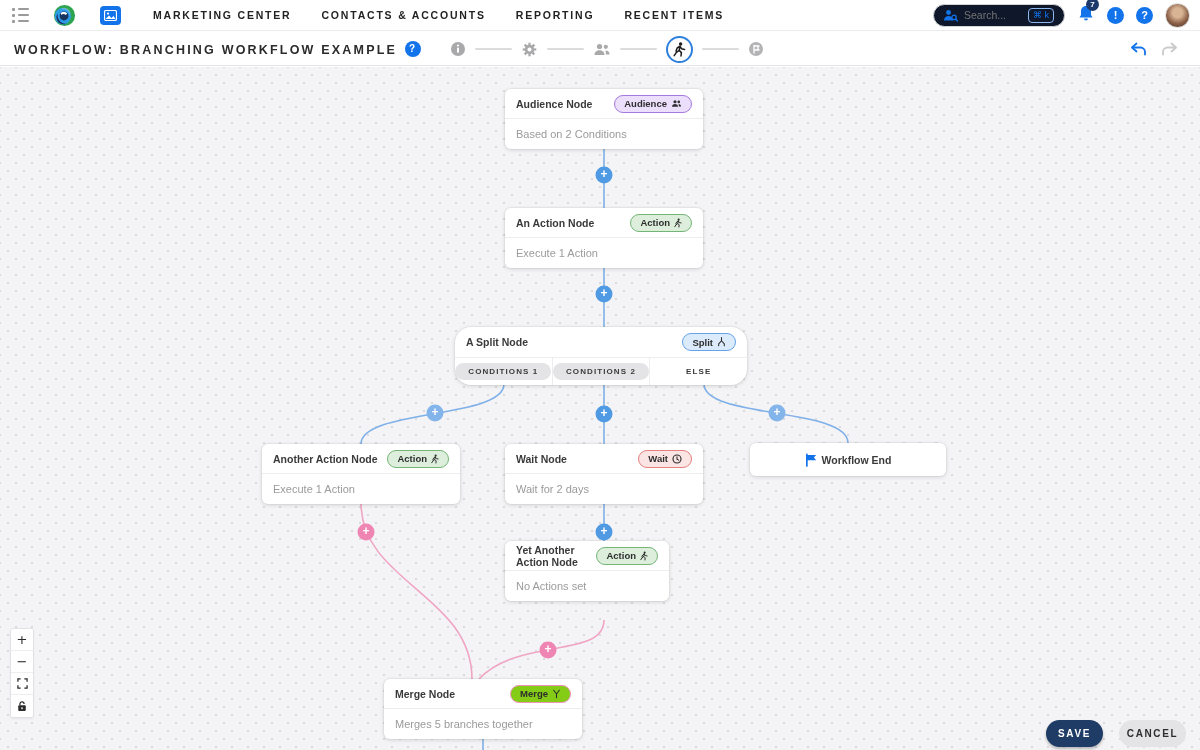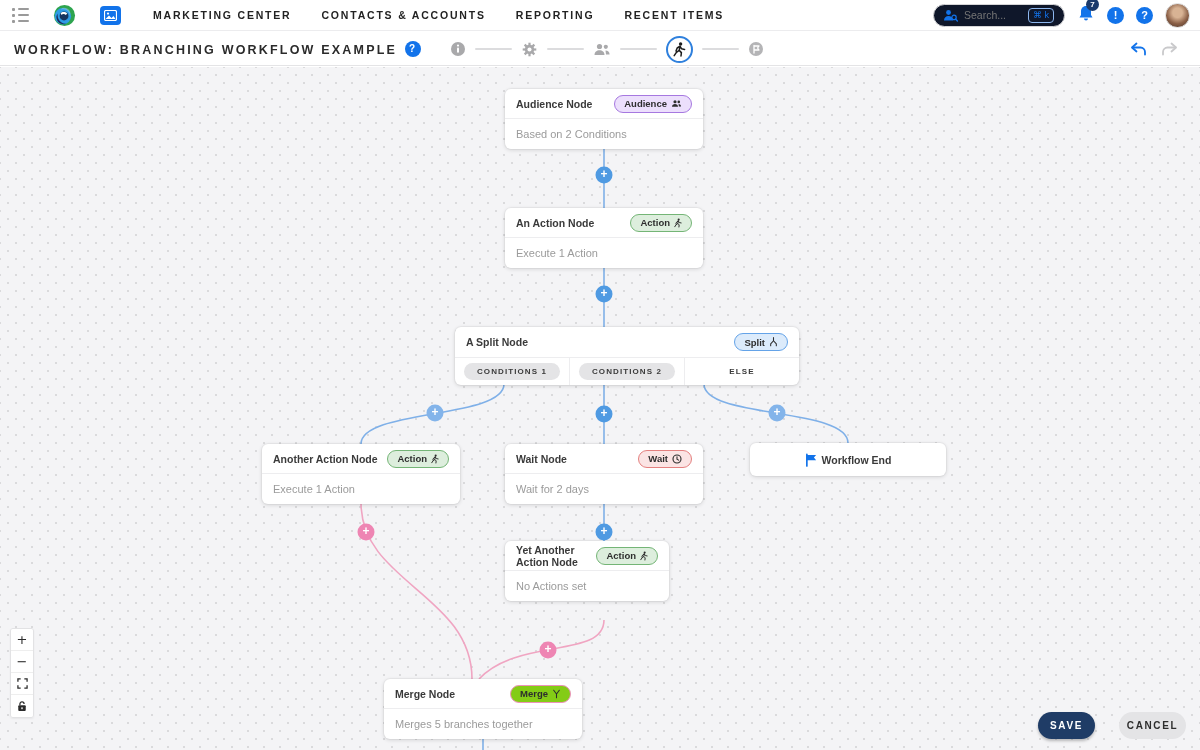--- a/index.html
+++ b/index.html
@@ -99,21 +99,21 @@
   
   .zoom-ctrls { position:absolute; left:10px; top:561px; display:flex; flex-direction:column;
     z-index:5; border:1px solid #e2e2e4; border-radius:3px; overflow:hidden;
     box-shadow:0 1px 2px rgba(0,0,0,.06); }
   .zbtn { width:22px; height:22px; background:#fff; border:none; border-bottom:1px solid #eee;
     font-size:13px; color:#2b2b2b; display:flex; align-items:center; justify-content:center;
     cursor:pointer; font-family:"DejaVu Sans",sans-serif; }
   .zbtn:last-child { border-bottom:none; }
 
   
-  .footer-btns { position:absolute; right:14px; bottom:11px; display:flex; gap:24px; z-index:10;padding-left:20px; }
+  .footer-btns { position:absolute; right:14px; bottom:3px; display:flex; gap:16px; z-index:10;padding-left:20px; }
   .btn { border:none; border-radius:14px; height:27px; font-size:10px; font-weight:bold;
     letter-spacing:1.6px; cursor:pointer; font-family:"Liberation Sans",sans-serif; }
   .btn-save { background:#1f3c66; color:#fff; width:57px; box-shadow:0 2px 3px rgba(0,0,0,.25); }
   .btn-cancel { background:#e4e4e6; color:#2d2d2d; width:67px; }
 </style>
 </head>
 <body>
 
 <div class="topnav">
   <div class="nav-left">
@@ -291,21 +291,21 @@
         <span>Action</span>
         <svg width="8" height="10" viewBox="0 0 13 15">
           <circle cx="7.6" cy="2" r="1.7" fill="#2d2d2d"></circle>
           <path d="M7 4.2 L4.2 6 L3 9 M7 4.2 L8.6 6.8 L11.6 7.4 M7 4.2 L6.2 8.4 L8.4 10.6 L8 14 M6.2 8.4 L3.4 10.4 L1.2 13.6" stroke="#2d2d2d" stroke-width="1.6" fill="none" stroke-linecap="round" stroke-linejoin="round"></path>
         </svg>
       </span>
     </div>
     <div class="node-body">Execute 1 Action</div>
   </div>
 
-  <div class="node" style="left:455px; top:260px; width:344px;">
+  <div class="node" style="left:455px; top:260px; width:292px;border-radius:16px;">
     <div class="node-head" style="border-bottom:none;">
       <span class="node-title">A Split Node</span>
       <span class="pill pill-split">
         <span>Split</span>
         <svg width="9" height="10" viewBox="0 0 14 16">
           <path d="M7 1 V6 M7 6 L2.5 11 M7 6 L11.5 11 M2.5 11 V14 M11.5 11 V14" stroke="#2d2d2d" stroke-width="1.7" fill="none" stroke-linecap="round" stroke-linejoin="round"></path>
         </svg>
       </span>
     </div>
     <div class="split-row">

